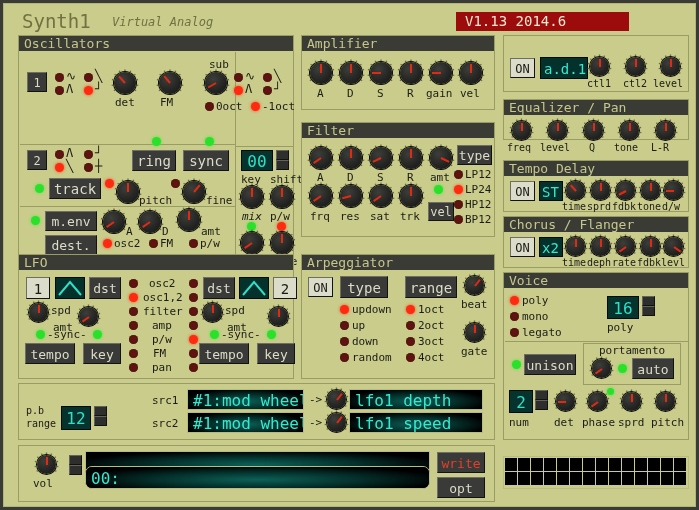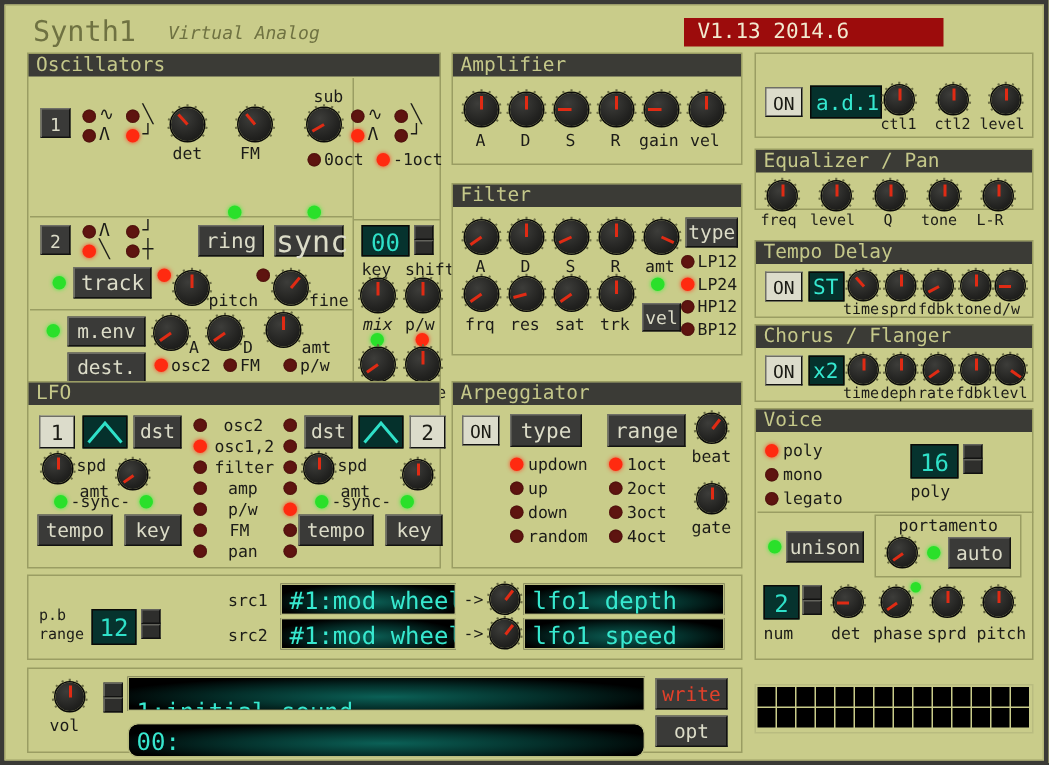--- a/index.html
+++ b/index.html
@@ -201,21 +201,21 @@
     <div class="led on" style="left:36px; top:127px;"></div>
     <div class="wave" style="left:47px; top:123px;">╲</div>
     <div class="led" style="left:65px; top:114px;"></div>
     <div class="wave" style="left:76px; top:110px;">┘</div>
     <div class="led" style="left:65px; top:127px;"></div>
     <div class="wave" style="left:76px; top:123px;">┼</div>
 
     <div class="led g on" style="left:133px; top:101px;"></div>
     <div class="btn" style="left:113px; top:114px; width:44px; height:21px; line-height:21px; font-size:14px;">ring</div>
     <div class="led g on" style="left:186px; top:101px;"></div>
-    <div class="btn" style="left:164px; top:114px; width:46px; height:21px; line-height:21px; font-size:20px;">sync</div>
+    <div class="btn" style="left:164px; top:114px; width:46px; height:21px; line-height:21px; font-size:14px;">sync</div>
 
     <div class="led g on" style="left:16px; top:148px;"></div>
     <div class="btn" style="left:30px; top:142px; width:52px; height:21px; line-height:21px; font-size:14px;">track</div>
     <div class="led on" style="left:86px; top:143px;"></div>
     <div class="knob" style="left:98px; top:145px;">
         <svg width="28" height="28" style="position: absolute; left: -3px; top: -3px;">
           <line x1="4.170175468532095" y1="20.88291723621255" x2="2.941447402098607" y2="21.74328189073912" stroke="#6b6d45" stroke-width="1.4"></line>
           <line x1="2.182306963853504" y1="16.083778132003165" x2="0.7050953343351924" y2="16.344250398503558" stroke="#6b6d45" stroke-width="1.4"></line>
           <line x1="2.40889008453118" y1="10.894171458769751" x2="0.9600013450975773" y2="10.50594289111597" stroke="#6b6d45" stroke-width="1.4"></line>
           <line x1="4.807466682572263" y1="6.286548683761527" x2="3.658400017893797" y2="5.322367269231719" stroke="#6b6d45" stroke-width="1.4"></line>
@@ -1373,21 +1373,21 @@
       </div>
     <div class="lbl" style="left:14px; top:31px;">vol</div>
     <div class="spinner" style="left:50px; top:9px;">
       <div></div>
       <div></div>
     </div>
     <div class="tdisp" style="left:66px; top:5px; width:345px; height:23px;">
       <div class="glow"></div>
         <span style="top:13px;">1:initial sound</span>
     </div>
-    <div class="tdisp" style="left:66px; top:36px; width:345px; height:23px;border-radius:7px;">
+    <div class="tdisp" style="left:66px; top:20px; width:345px; height:23px;border-radius:7px;">
       <div class="glow"></div>
         <span style="top:2px;">00:</span>
     </div>
     <div class="btn" style="left:418px; top:6px; width:48px; height:21px; line-height:21px; font-size:13px; color:#e2402a;">write</div>
     <div class="btn" style="left:418px; top:31px; width:48px; height:21px; line-height:21px; font-size:13px;">opt</div>
   </div>
 
   <div class="kbd" style="left:499px; top:452px; width:186px; height:33px;"></div>
   <div id="kbd-cells">
       <div class="kcell" style="left: 501px; top: 454px; width: 12px; height: 13px;"></div>

